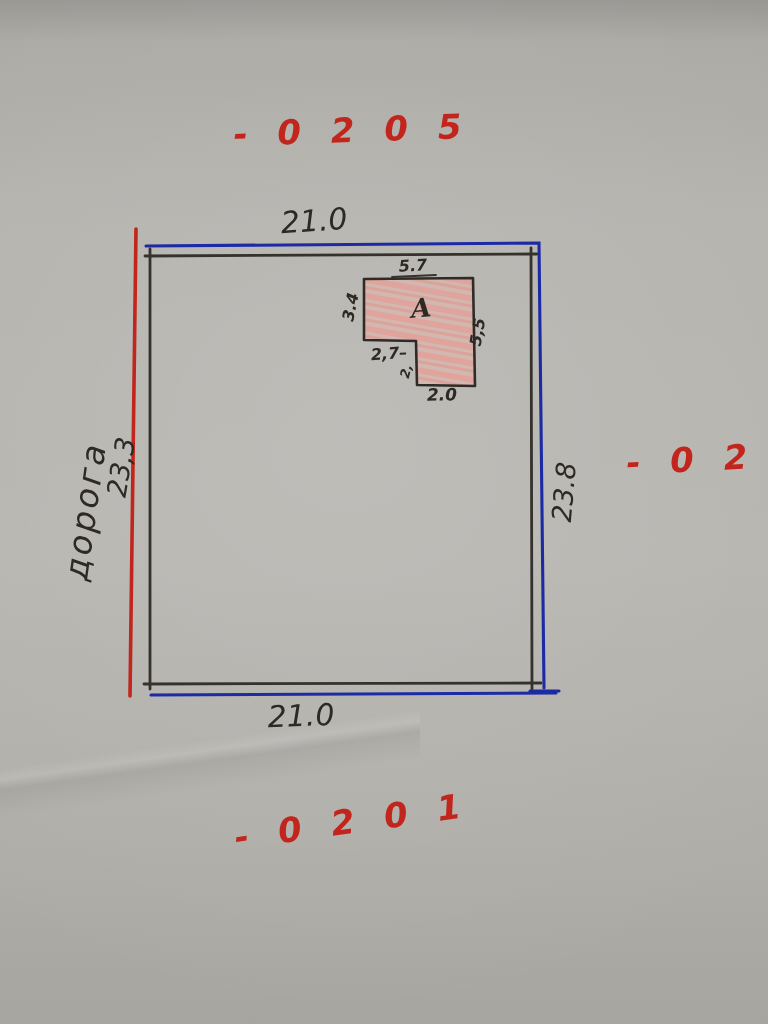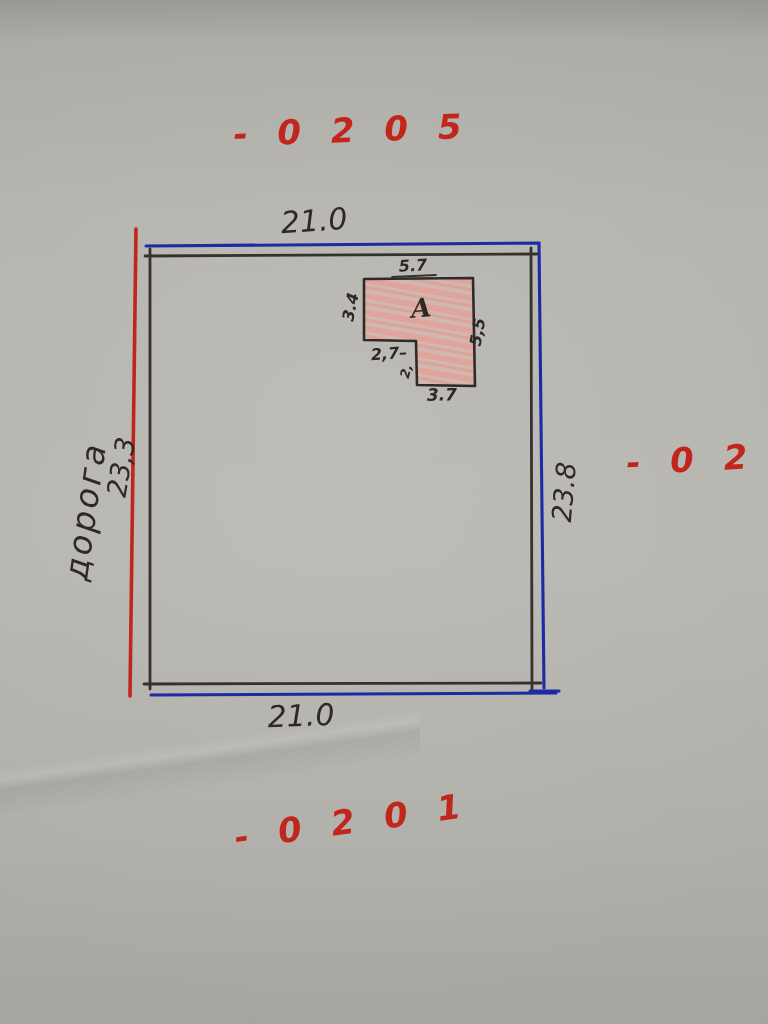--- a/index.html
+++ b/index.html
@@ -76,16 +76,16 @@
   <div class="hw dim-side" style="left:121px; top:467px; transform:translate(-50%,-50%) rotate(-80deg);">23,3</div>
   <div class="hw dim-side" style="left:564px; top:492px; transform:translate(-50%,-50%) rotate(-85deg);">23.8</div>
   <div class="hw road" style="left:85px; top:511px; transform:translate(-50%,-50%) rotate(-82deg);">дорога</div>
 
   <div class="hw bletter" style="left:421px; top:308px; transform:translate(-50%,-50%) rotate(-5deg);">A</div>
   <div class="hw bdim" style="left:413px; top:266px; transform:translate(-50%,-50%) rotate(-3deg);">5.7</div>
   <div class="hw bdim" style="left:351px; top:307px; transform:translate(-50%,-50%) rotate(-78deg);">3.4</div>
   <div class="hw bdim" style="left:478px; top:332px; transform:translate(-50%,-50%) rotate(-80deg);">5,5</div>
   <div class="hw bdim" style="left:389px; top:354px; transform:translate(-50%,-50%) rotate(-4deg);">2,7–</div>
   <div class="hw bdim" style="left:406px; top:371px; font-size:13px; transform:translate(-50%,-50%) rotate(-75deg);">2,</div>
-  <div class="hw bdim" style="left:442px; top:395px; font-size:17px; transform:translate(-50%,-50%) rotate(-1deg);">3.7</div>
+  <div class="hw bdim" style="left:442px; top:395px; font-size:17px; transform:translate(-50%,-50%) rotate(-1deg);">2.0</div>
 
   <div class="crease"></div>
 </div>
 
 </body></html>

